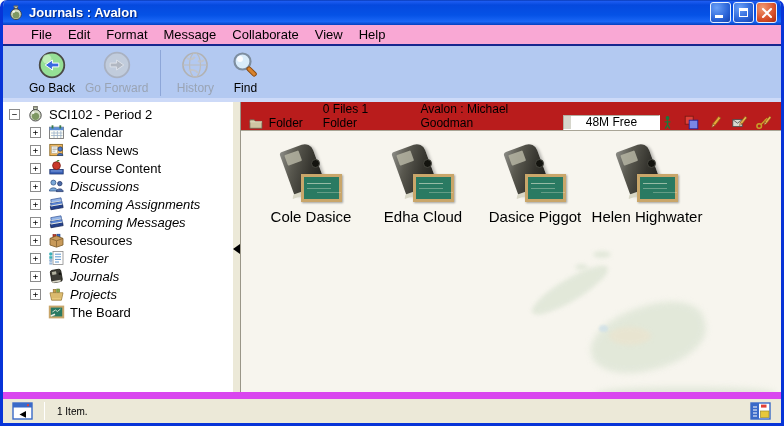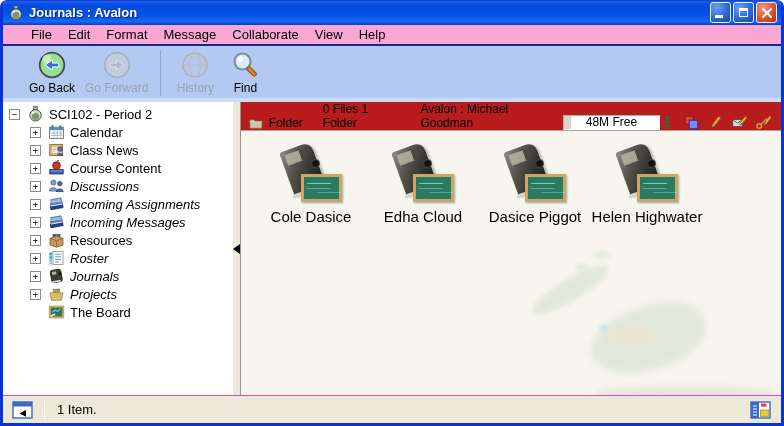--- a/index.html
+++ b/index.html
@@ -90,22 +90,22 @@
     background:#d9d7c6;transform:skewX(-30deg);border-radius:1px;}
   .clasp{position:absolute;left:34px;top:14px;width:9px;height:9px;background:#14140f;
     border-radius:50%;border:1px solid #4a4a42;}
   .board{position:absolute;right:3px;bottom:3px;width:41px;height:28px;background:#2a7a62;
     border:3px solid #c9a66a;box-shadow:1px 1px 2px rgba(0,0,0,.35);}
   .board::after{content:"";position:absolute;left:3px;top:6px;width:24px;height:1px;
     background:rgba(240,240,220,.55);box-shadow:0 5px 0 rgba(240,240,220,.35),10px 9px 0 rgba(240,240,220,.3);}
   .journal-label{font-size:15px;color:#000;white-space:nowrap;}
 
   
-  .statusbar{height:28px;flex:0 0 28px;background:#ece9d8;border-top:1px solid #d946ef;
-    display:flex;align-items:center;padding:12px 9px;font-size:13px;color:#000;}
+  .statusbar{height:28px;flex:0 0 28px;background:#ece9d8;border-top:7px solid #d946ef;
+    display:flex;align-items:center;padding:12px 9px;font-size:10px;color:#000;}
   .sb-icon{width:22px;height:18px;background:none;border:none;padding:0;display:block;}
   .sb-sep{width:1px;height:18px;background:#b4b0a0;border-right:1px solid #fff;margin:0 12px 0 10px;}
   .sb-spacer{flex:1;}
 </style>
 </head>
 <body>
 
 <svg width="0" height="0" style="position:absolute">
   <defs>
     <g id="flask">

